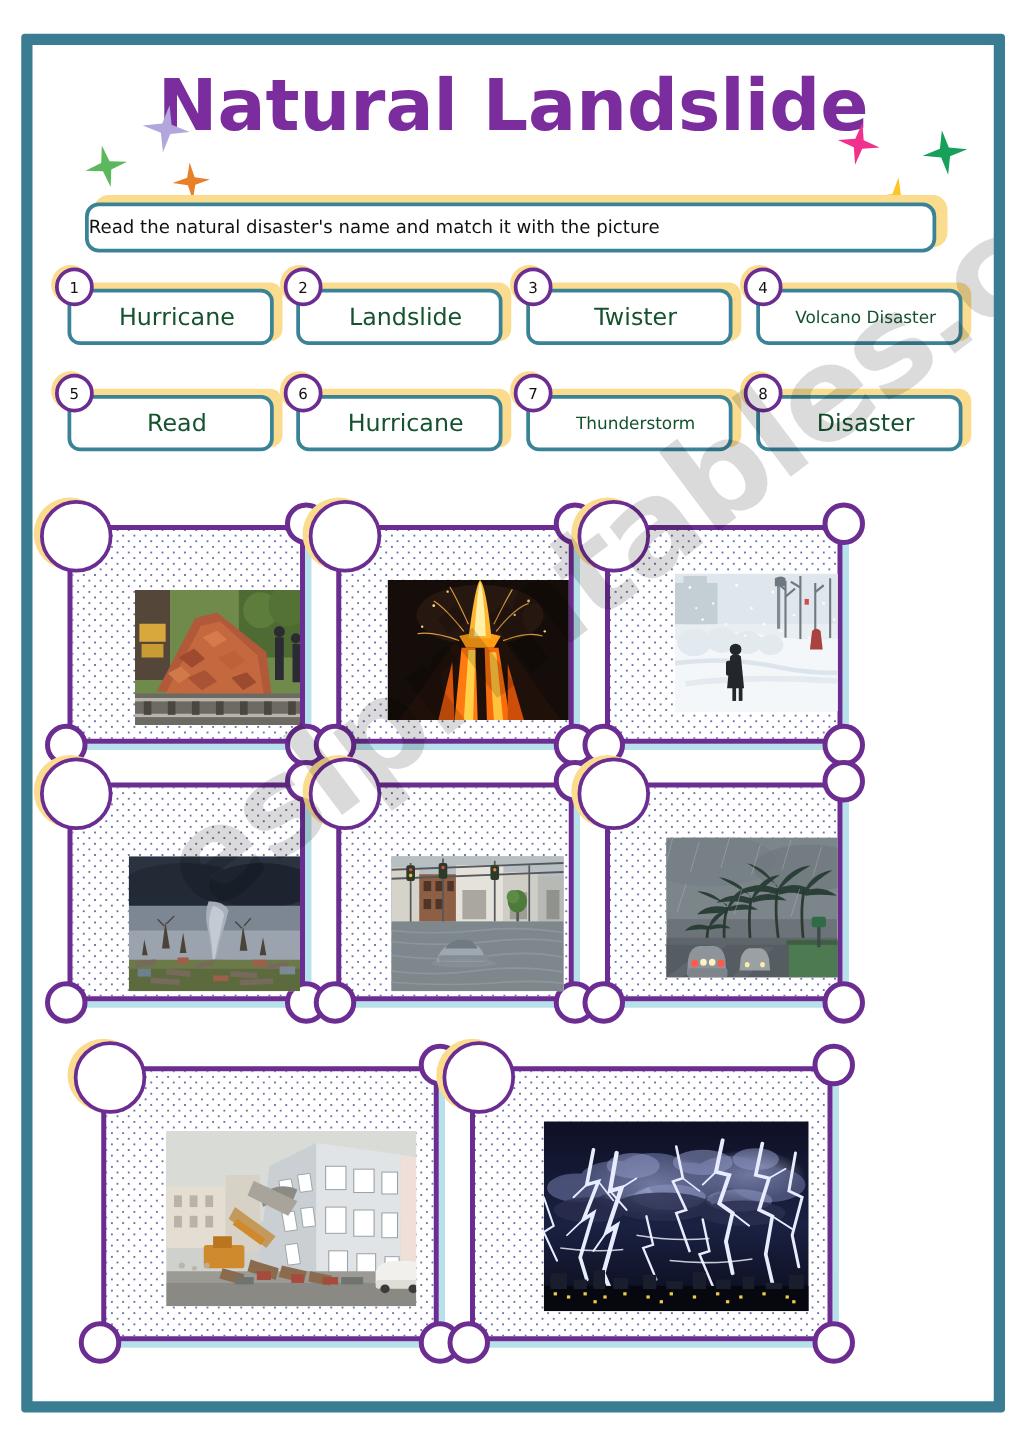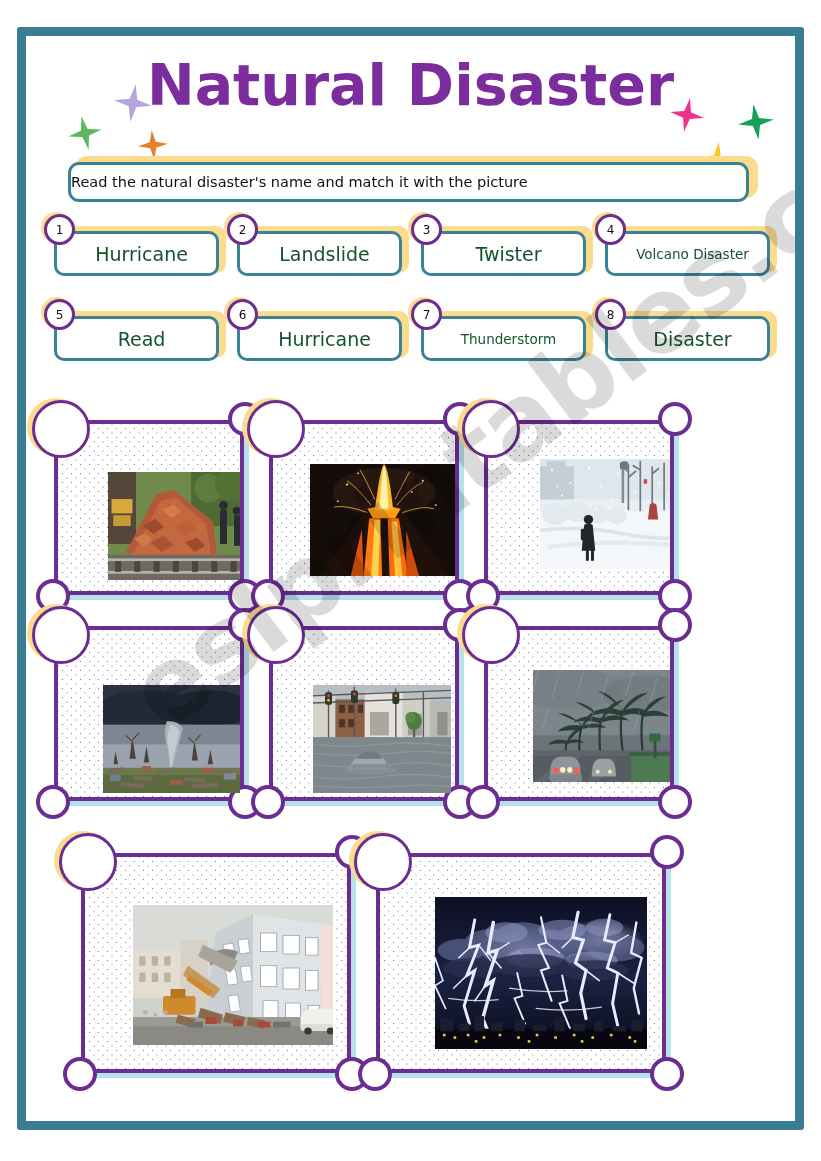--- a/index.html
+++ b/index.html
@@ -308,21 +308,21 @@
   .photo svg { display: block; width: 100%; height: 100%; }
 </style>
 </head>
 <body>
 
 <div class="page-border"></div>
 
 <div class="sheet">
 
   <div class="title-area">
-    <div class="title-text">Natural Disaster</div>
+    <div class="title-text">Natural Landslide</div>
     <div id="stars-layer">
         <div class="star" style="left: 42px; top: 70px; width: 34px; height: 34px; transform: rotate(-12deg);"><svg viewBox="0 0 100 100">
             <path fill="#5cb85c" d="M50 0 L60 40 L100 50 L60 60 L50 100 L40 60 L0 50 L40 40 Z"></path>
           </svg></div>
         <div class="star" style="left: 88px; top: 38px; width: 38px; height: 38px; transform: rotate(8deg);"><svg viewBox="0 0 100 100">
             <path fill="#b3a6dd" d="M50 0 L60 40 L100 50 L60 60 L50 100 L40 60 L0 50 L40 40 Z"></path>
           </svg></div>
         <div class="star" style="left: 112px; top: 84px; width: 30px; height: 30px; transform: rotate(-5deg);"><svg viewBox="0 0 100 100">
             <path fill="#e8802a" d="M50 0 L60 40 L100 50 L60 60 L50 100 L40 60 L0 50 L40 40 Z"></path>
           </svg></div>

